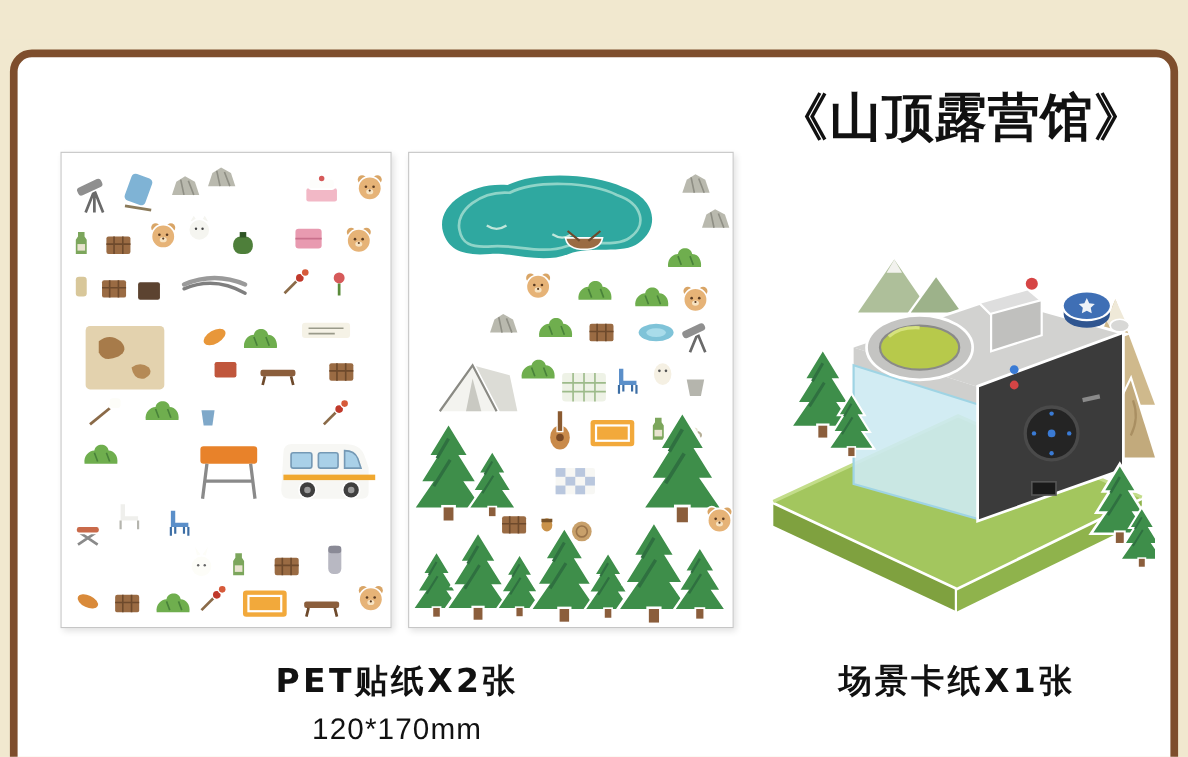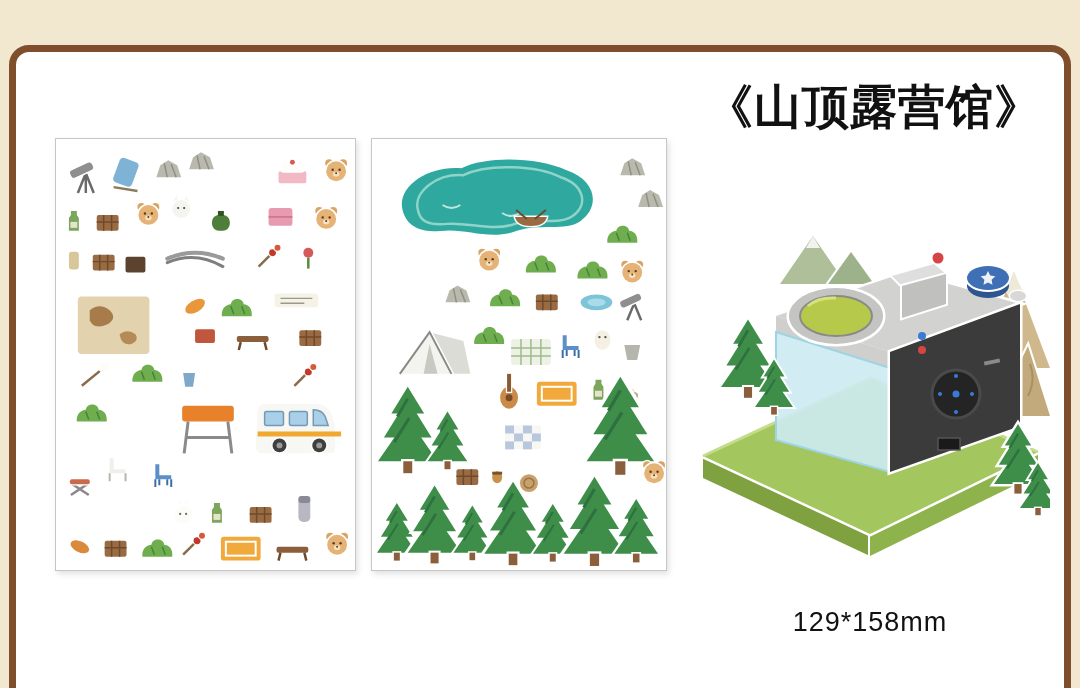--- a/index.html
+++ b/index.html
@@ -370,17 +370,21 @@
 
       <g>
         <use href="#pine" transform="translate(60,206) scale(1.35)"></use>
         <use href="#pine" transform="translate(86,234) scale(0.95)"></use>
         <use href="#pine" transform="translate(330,306) scale(1.2)"></use>
         <use href="#pine" transform="translate(350,336) scale(0.9)"></use>
       </g>
     </svg>
   </div>
 
+  <div class="caption caption-left">
+    <div class="line1">PET贴纸X2张</div>
+    <div class="line2">120*170mm</div>
+  </div>
 
   <div class="caption caption-right">
-    <div class="line2">129*158mm</div>
+    <div class="line1">场景卡纸X1张</div>
   </div>
 </div>
 
 </body></html>

